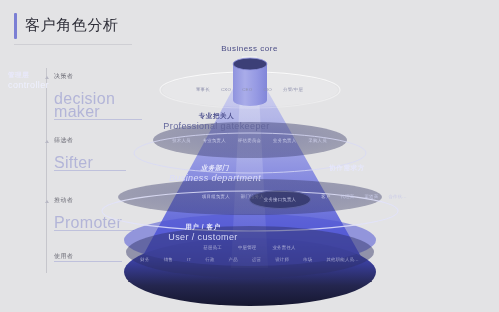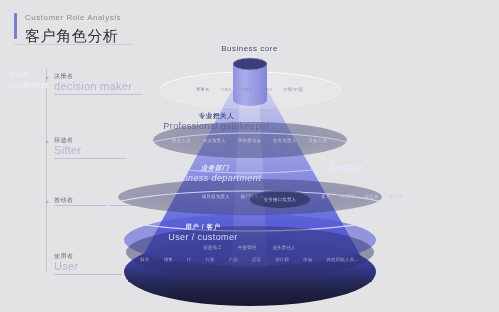--- a/index.html
+++ b/index.html
@@ -19,21 +19,21 @@
   #header-cn{font-size:15px;color:#2e2e38;font-weight:normal;letter-spacing:.6px;line-height:15px;margin-top:5px;}
   #header-rule{position:absolute;left:14px;top:44px;width:118px;height:1px;background:#cfcfd4;}
 
   
   #axis{position:absolute;left:46px;top:68px;width:1px;height:205px;background:#c6c6cc;}
   .axis-item{position:absolute;left:54px;width:96px;}
   .axis-tick{position:absolute;left:-9px;top:4px;width:0;height:0;
     border-left:2.5px solid transparent;border-right:2.5px solid transparent;
     border-bottom:3.5px solid #b8b8c4;}
   .axis-cn{font-size:6px;color:#6a6a74;letter-spacing:.4px;line-height:8px;}
-  .axis-en{font-size:11px;color:#b3b5d8;letter-spacing:.3px;line-height:13px;margin-top:0px;}
+  .axis-en{font-size:16px;color:#b3b5d8;letter-spacing:.3px;line-height:13px;margin-top:12px;}
   .axis-underline{height:1px;background:#b3b5d8;opacity:.75;margin-top:1px;}
 
   
   #stage{position:absolute;left:0;top:0;width:499px;height:312px;}
   #stage svg{position:absolute;left:0;top:0;}
   .tier-cn{font-size:6.5px;font-weight:bold;letter-spacing:.6px;line-height:9px;}
   .tier-en{font-size:9px;letter-spacing:.4px;line-height:12px;}
 
   #decision-core{position:absolute;top:44px;left:0;width:499px;text-align:center;
     font-size:8px;color:#4a4c86;letter-spacing:.5px;}
@@ -70,21 +70,20 @@
     background:rgba(30,32,70,.55);
     display:flex;align-items:center;justify-content:center;}
   #center-badge span{font-size:4.4px;color:#c4c6e6;letter-spacing:.25px;white-space:nowrap;}
 </style>
 </head>
 <body>
 
 <div id="header">
   <div id="header-bar"></div>
   <div id="header-text">
-    <div id="header-en">Customer Role Analysis</div>
     <div id="header-cn">客户角色分析</div>
   </div>
 </div>
 <div id="header-rule"></div>
 
 <div id="axis"></div>
 
 <div class="axis-item" style="top:72px">
   <div class="axis-tick"></div>
   <div class="axis-cn">决策者</div>
@@ -95,26 +94,26 @@
 <div class="axis-item" style="top:136px">
   <div class="axis-tick"></div>
   <div class="axis-cn">筛选者</div>
   <div class="axis-en">Sifter</div>
   <div class="axis-underline" style="width:72px"></div>
 </div>
 
 <div class="axis-item" style="top:196px">
   <div class="axis-tick"></div>
   <div class="axis-cn">推动者</div>
+  <div class="axis-en">Promoter</div>
   <div class="axis-underline" style="width:80px"></div>
 </div>
 
 <div class="axis-item" style="top:252px">
   <div class="axis-cn">使用者</div>
-  <div class="axis-en">User</div>
   <div class="axis-underline" style="width:68px"></div>
 </div>
 
 <div id="stage">
 <svg width="499" height="312" viewBox="0 0 499 312">
   <defs>
     <linearGradient id="gBody" x1="0" y1="0" x2="0" y2="1">
       <stop offset="0%" stop-color="#c9cbee"></stop>
       <stop offset="22%" stop-color="#b4b7e8"></stop>
       <stop offset="45%" stop-color="#9296e2"></stop>

